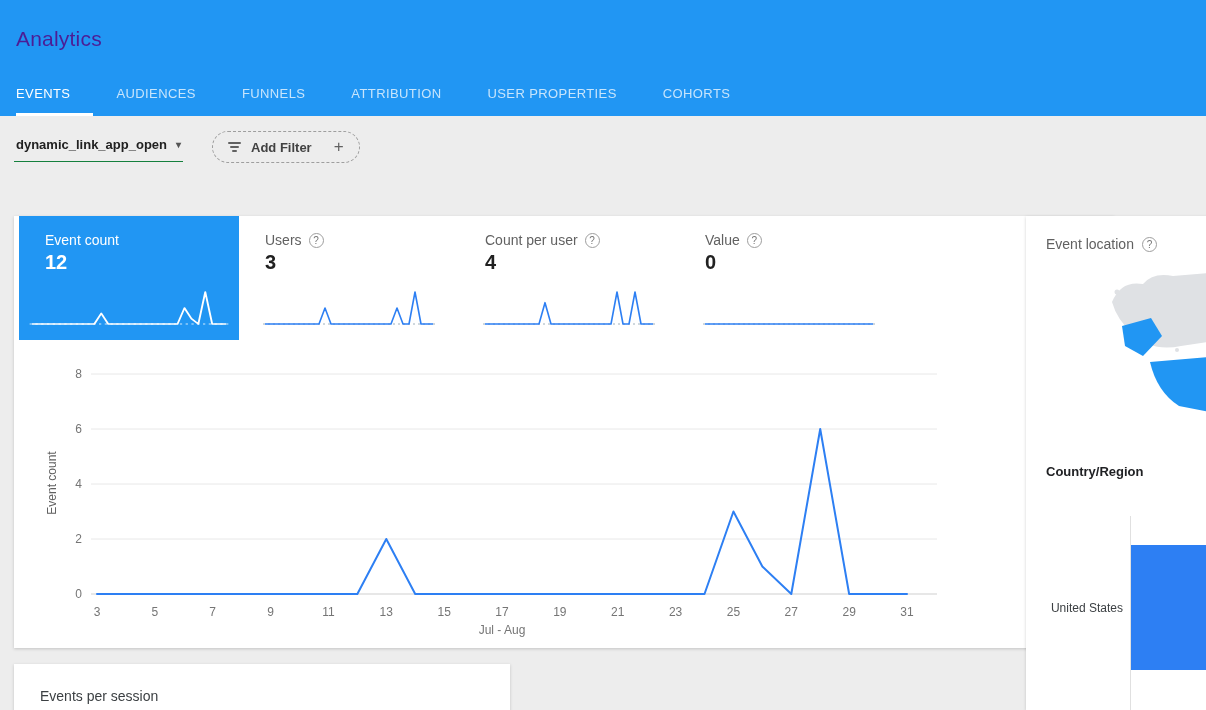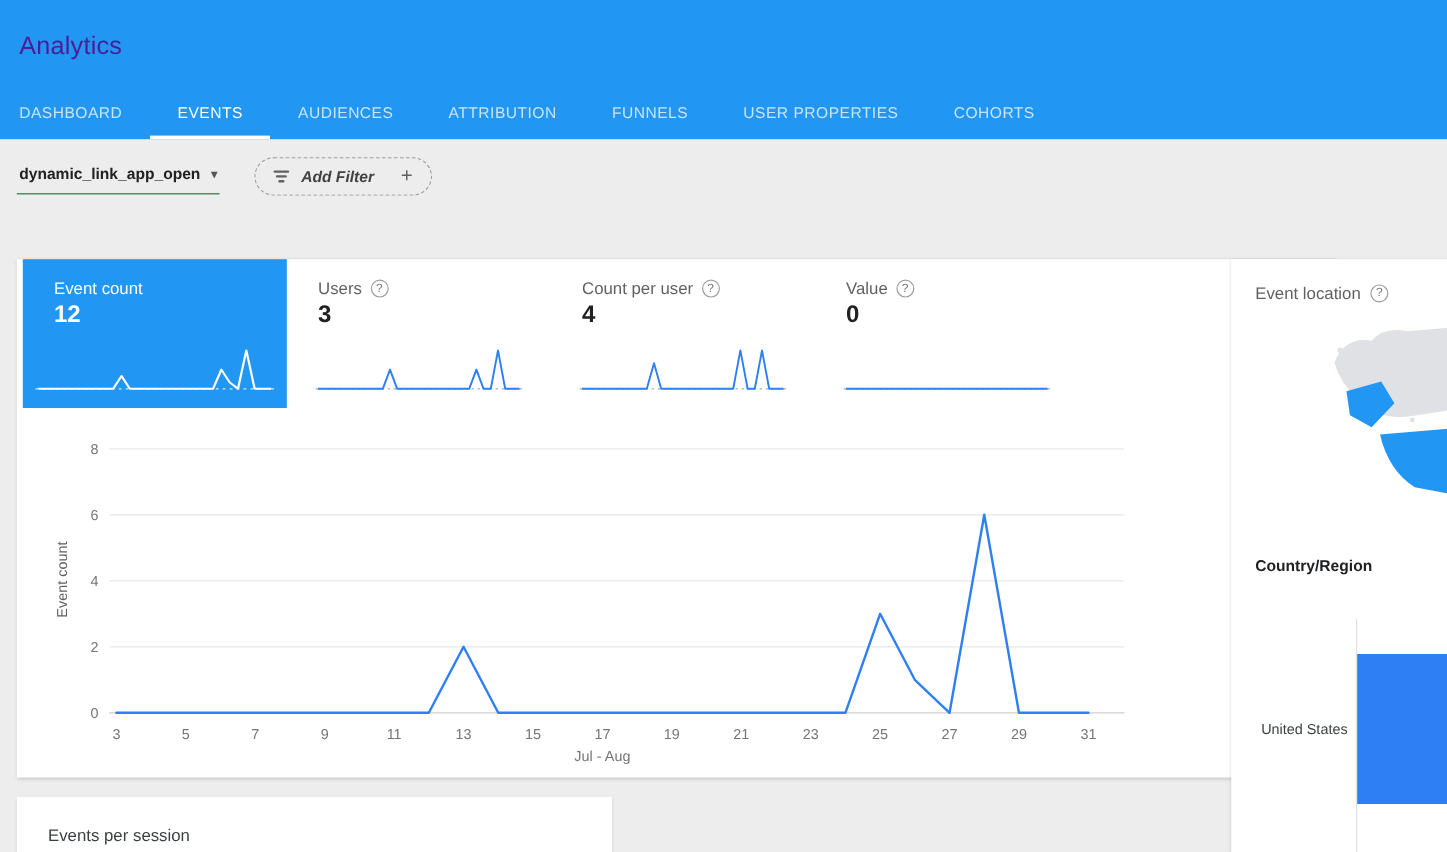--- a/index.html
+++ b/index.html
@@ -16,21 +16,21 @@
   .tab:first-child { padding-left:0; }
   .tab.active { color:#fff; border-bottom-color:#fff; }
 
   
   .event-select { position:absolute; left:14px; top:132px; width:169px; display:flex; align-items:center;
                   justify-content:space-between; padding:5px 2px 9px 2px; border-bottom:1px solid #15803d;
                   font-size:13px; font-weight:bold; color:#212121; cursor:pointer; }
   .caret { font-size:10px; color:#555; margin-left:8px; }
   .add-filter { position:absolute; left:212px; top:131px; height:32px; display:flex; align-items:center;
                 padding:0 15px; border:1px dashed #9e9e9e; border-radius:16px; background:transparent;
-                font-family:inherit; font-size:13px; font-weight:bold; color:#424242; cursor:pointer;font-style:italic; }
+                font-family:inherit; font-size:13px; font-weight:bold; color:#424242; cursor:pointer; }
   .funnel { display:flex; flex-direction:column; align-items:center; gap:2px; margin-right:10px; }
   .funnel i { display:block; height:2px; background:#616161; border-radius:1px; }
   .funnel i:nth-child(1){width:13px}.funnel i:nth-child(2){width:9px}.funnel i:nth-child(3){width:5px}
   .add-filter .plus { margin-left:22px; font-size:17px; font-weight:normal; color:#616161; }
 
   
   .card { position:absolute; background:#fff; box-shadow:0 1px 3px rgba(0,0,0,.18); }
   .main-card { left:14px; top:216px; width:1100px; height:432px; }
   .session-card { left:14px; top:664px; width:496px; height:80px; }
   .session-title { padding:24px 0 0 26px; font-size:14px; color:#3c4043; }
@@ -65,25 +65,24 @@
   .bar { position:absolute; left:105px; top:329px; width:75px; height:125px; background:#2d7ff3; }
 </style>
 </head>
 <body>
 
 <div class="page">
 
   <div class="header">
     <div class="app-title">Analytics</div>
     <nav class="tabs">
-      <div class="tab">DASHBOARD</div>
       <div class="tab active">EVENTS</div>
       <div class="tab">AUDIENCES</div>
+      <div class="tab">FUNNELS</div>
       <div class="tab">ATTRIBUTION</div>
-      <div class="tab">FUNNELS</div>
       <div class="tab">USER PROPERTIES</div>
       <div class="tab">COHORTS</div>
     </nav>
   </div>
 
   <div class="event-select">
     <span>dynamic_link_app_open</span>
     <span class="caret">▾</span>
   </div>
   <button class="add-filter">

